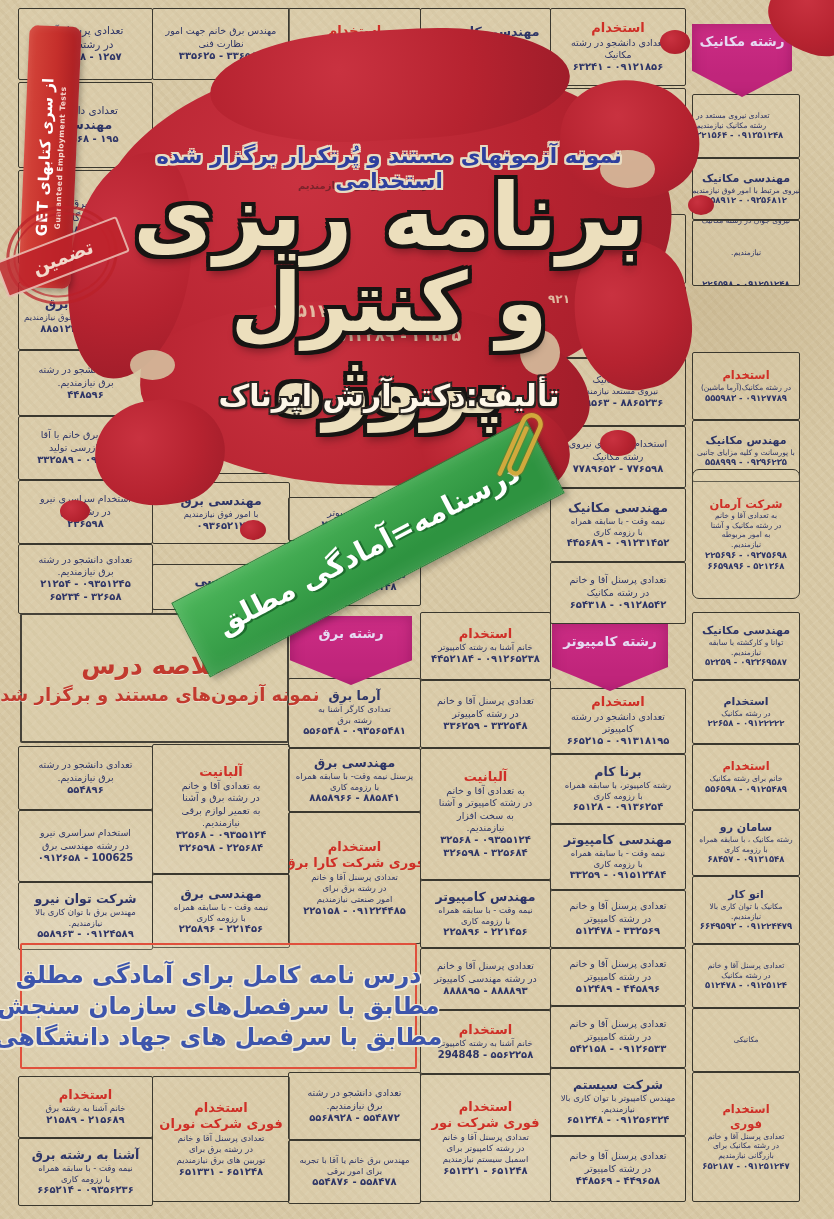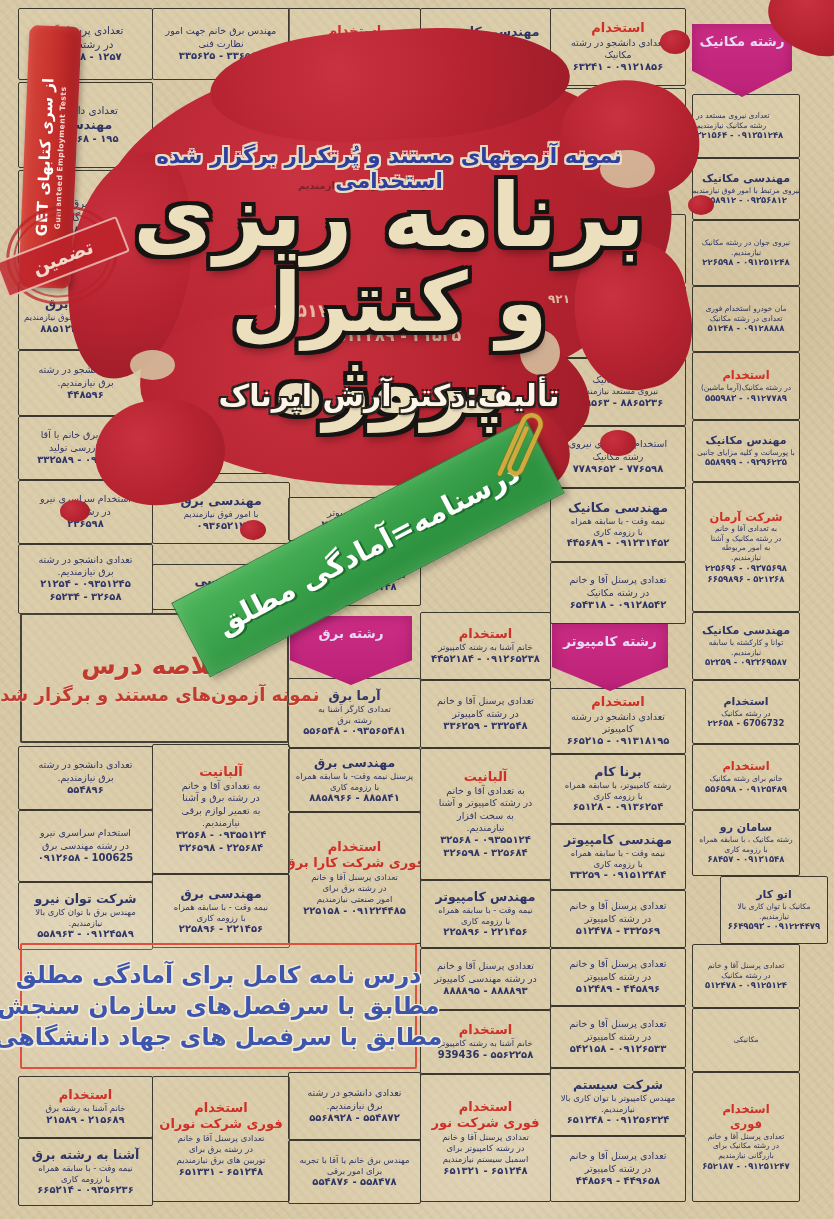--- a/index.html
+++ b/index.html
@@ -280,21 +280,21 @@
         <div class="sg-ph">۲۲۱۴۵۶ - ۲۲۵۸۹۶</div>
       </div>
       <div class="ad" style="left: 420px; top: 948px; width: 123px; height: 56px;">
         <div class="sg-sm">تعدادی پرسنل آقا و خانم</div>
         <div class="sg-sm">در رشته مهندسی کامپیوتر</div>
         <div class="sg-ph">۸۸۸۸۹۳ - ۸۸۸۸۹۵</div>
       </div>
       <div class="ad" style="left: 420px; top: 1010px; width: 123px; height: 58px;">
         <div class="sg-red">استخدام</div>
         <div class="sg-xs">خانم آشنا به رشته کامپیوتر</div>
-        <div class="sg-ph">۵۵۶۲۲۵۸ - 939436</div>
+        <div class="sg-ph">۵۵۶۲۲۵۸ - 294848</div>
       </div>
       <div class="ad" style="left: 420px; top: 1074px; width: 123px; height: 122px;">
         <div class="sg-red">استخدام</div>
         <div class="sg-red">فوری شرکت نور</div>
         <div class="sg-xs">تعدادی پرسنل آقا و خانم</div>
         <div class="sg-xs">در رشته کامپیوتر برای</div>
         <div class="sg-xs">اسمبل سیستم نیازمندیم</div>
         <div class="sg-ph">۶۵۱۲۴۸ - ۶۵۱۳۲۱</div>
       </div>
       <div class="ad" style="left: 550px; top: 8px; width: 128px; height: 72px;">
@@ -382,72 +382,67 @@
       <div class="ad narrow" style="left: 692px; top: 94px; width: 100px; height: 58px; align-items: flex-end;">
         <div class="sg-xs">تعدادی نیروی مستعد در</div>
         <div class="sg-xs">رشته مکانیک نیازمندیم</div>
         <div class="sg-ph">۰۹۱۳۵۱۲۴۸ - ۳۲۱۵۶۴</div>
       </div>
       <div class="ad narrow" style="left: 692px; top: 158px; width: 100px; height: 56px;">
         <div class="sg-navy">مهندسی مکانیک</div>
         <div class="sg-xs">نیروی مرتبط با امور فوق نیازمندیم</div>
         <div class="sg-ph">۰۹۳۵۶۸۱۲ - ۶۵۸۹۱۲</div>
       </div>
-      <div class="ad narrow" style="left: 692px; top: 220px; width: 100px; height: 60px;">
+      <div class="ad narrow" style="left: 692px; top: 220px; width: 100px; height: 60px; gap: 22px;">
         <div class="sg-xs">نیروی جوان در رشته مکانیک</div>
         <div class="sg-xs">نیازمندیم.</div>
         <div class="sg-ph">۰۹۱۲۵۱۲۴۸ - ۲۲۶۵۹۸</div>
-      </div>
-      <div class="ad narrow" style="left: 692px; top: 286px; width: 100px; height: 60px;">
-        <div class="sg-xs">مان خودرو استخدام فوری</div>
-        <div class="sg-xs">تعدادی در رشته مکانیک</div>
-        <div class="sg-ph">۰۹۱۲۸۸۸۸ - ۵۱۲۴۸</div>
       </div>
       <div class="ad narrow" style="left: 692px; top: 352px; width: 100px; height: 62px;">
         <div class="sg-red">استخدام</div>
         <div class="sg-xs">در رشته مکانیک(آرما ماشین)</div>
         <div class="sg-ph">۰۹۱۲۷۷۸۹ - ۵۵۵۹۸۳</div>
       </div>
       <div class="ad narrow" style="left: 692px; top: 420px; width: 100px; height: 56px;">
         <div class="sg-navy">مهندس مکانیک</div>
         <div class="sg-xs">با پورسانت و کلیه مزایای جانبی</div>
         <div class="sg-ph">۰۹۳۹۶۲۳۵ - ۵۵۸۹۹۹</div>
       </div>
-      <div class="ad narrow" style="left: 692px; top: 482px; width: 100px; height: 124px;">
+      <div class="ad narrow" style="left: 692px; top: 469px; width: 100px; height: 124px; border-radius: 7px;">
         <div class="sg-red">شرکت آرمان</div>
         <div class="sg-xs">به تعدادی آقا و خانم</div>
         <div class="sg-xs">در رشته مکانیک و آشنا</div>
         <div class="sg-xs">به امور مربوطه</div>
         <div class="sg-xs">نیازمندیم.</div>
         <div class="sg-ph">۰۹۳۷۵۶۹۸ - ۲۲۵۶۹۶</div>
         <div class="sg-ph">۵۲۱۳۶۸ - ۶۶۵۹۸۹۶</div>
       </div>
       <div class="ad narrow" style="left: 692px; top: 612px; width: 100px; height: 62px;">
         <div class="sg-navy">مهندسی مکانیک</div>
         <div class="sg-xs">توانا و کارکشته با سابقه</div>
         <div class="sg-xs">نیازمندیم.</div>
         <div class="sg-ph">۰۹۳۳۶۹۵۸۷ - ۵۲۳۵۹</div>
       </div>
       <div class="ad narrow" style="left: 692px; top: 680px; width: 100px; height: 58px;">
         <div class="sg-navy">استخدام</div>
         <div class="sg-xs">در رشته مکانیک</div>
-        <div class="sg-ph">6706732 - ۲۲۶۵۸</div>
+        <div class="sg-ph">۰۹۱۲۲۲۲۲ - ۲۲۶۵۸</div>
       </div>
       <div class="ad narrow" style="left: 692px; top: 744px; width: 100px; height: 60px;">
         <div class="sg-red">استخدام</div>
         <div class="sg-xs">خانم برای رشته مکانیک</div>
         <div class="sg-ph">۰۹۱۲۵۴۸۹ - ۵۵۶۵۹۸</div>
       </div>
       <div class="ad narrow" style="left: 692px; top: 810px; width: 100px; height: 60px;">
         <div class="sg-navy">سامان رو</div>
         <div class="sg-xs">رشته مکانیک ، با سابقه همراه</div>
         <div class="sg-xs">با رزومه کاری</div>
         <div class="sg-ph">۰۹۱۳۱۵۴۸ - ۶۸۴۵۷</div>
       </div>
-      <div class="ad narrow" style="left: 720px; top: 876px; width: 100px; height: 62px;">
+      <div class="ad narrow" style="left: 692px; top: 876px; width: 100px; height: 62px;">
         <div class="sg-navy">اتو کار</div>
         <div class="sg-xs">مکانیک با توان کاری بالا</div>
         <div class="sg-xs">نیازمندیم.</div>
         <div class="sg-ph">۰۹۱۲۲۴۴۷۹ - ۶۶۴۹۵۹۳</div>
       </div>
       <div class="ad narrow" style="left: 692px; top: 944px; width: 100px; height: 58px;">
         <div class="sg-xs">تعدادی پرسنل آقا و خانم</div>
         <div class="sg-xs">در رشته مکانیک</div>
         <div class="sg-ph">۰۹۱۲۵۱۲۴ - ۵۱۲۴۷۸</div>
       </div>

